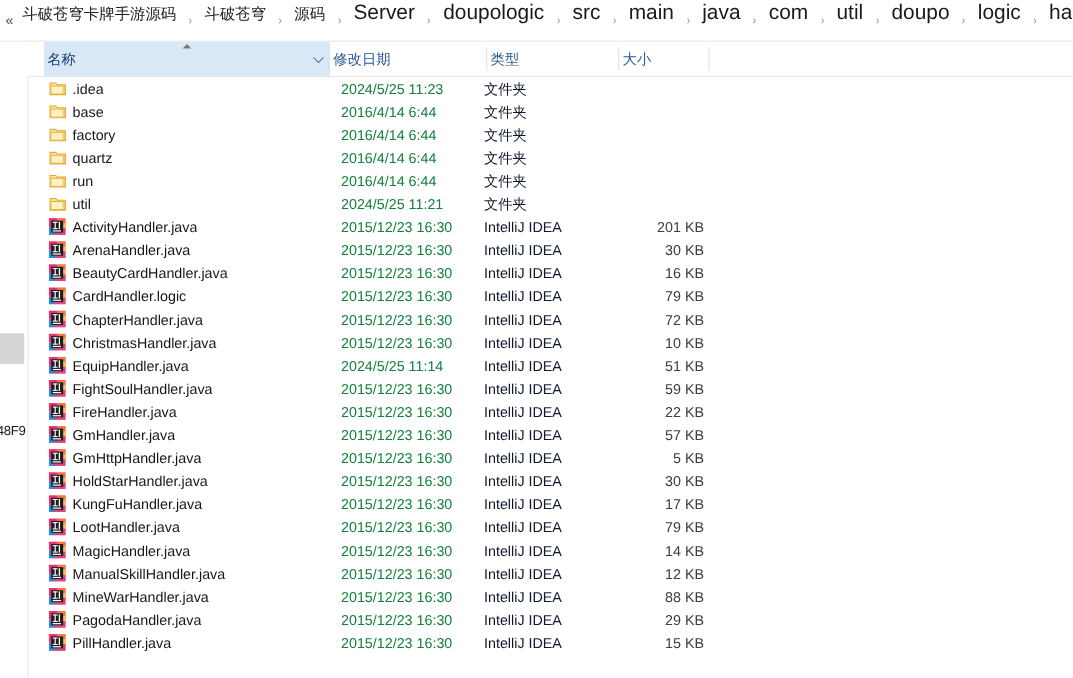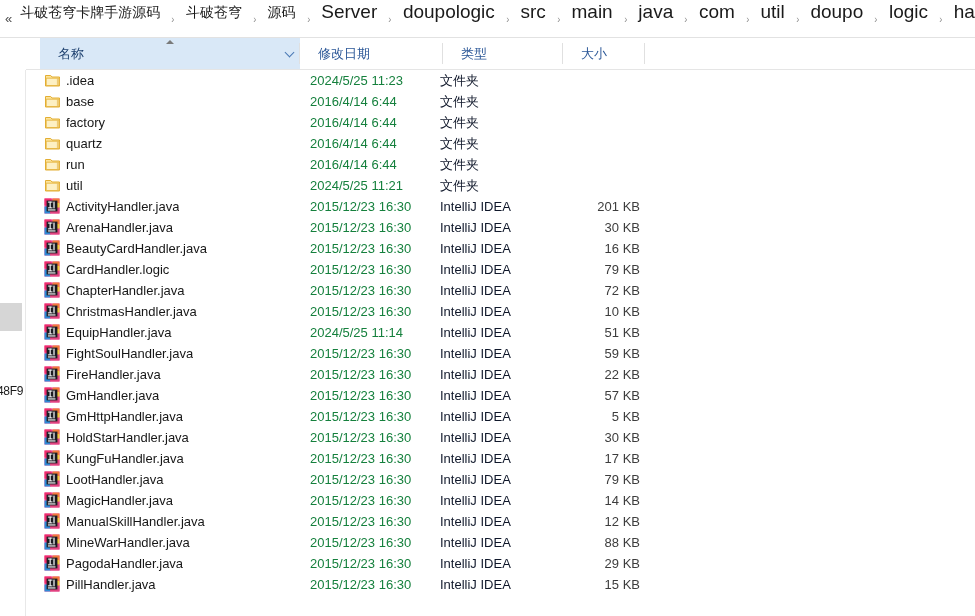--- a/index.html
+++ b/index.html
@@ -64,21 +64,21 @@
     border-bottom: 1px solid #e5e5e5;
   }
   .hcell {
     position: absolute;
     top: 0;
     height: 31px;
     font-size: 13px;
     color: #2b5797;
     display: flex;
     align-items: center;
-    padding-left: 18px;
+    padding-left: 3px;
     user-select: none;
   }
   .hcell.sorted { background: #d9e8f7; color: #1c3f6e; }
   .hcell .divider {
     position: absolute;
     right: 0; top: 5px;
     width: 1px; height: 21px;
     background: #e0e0e0;
   }
   .sortcaret {

